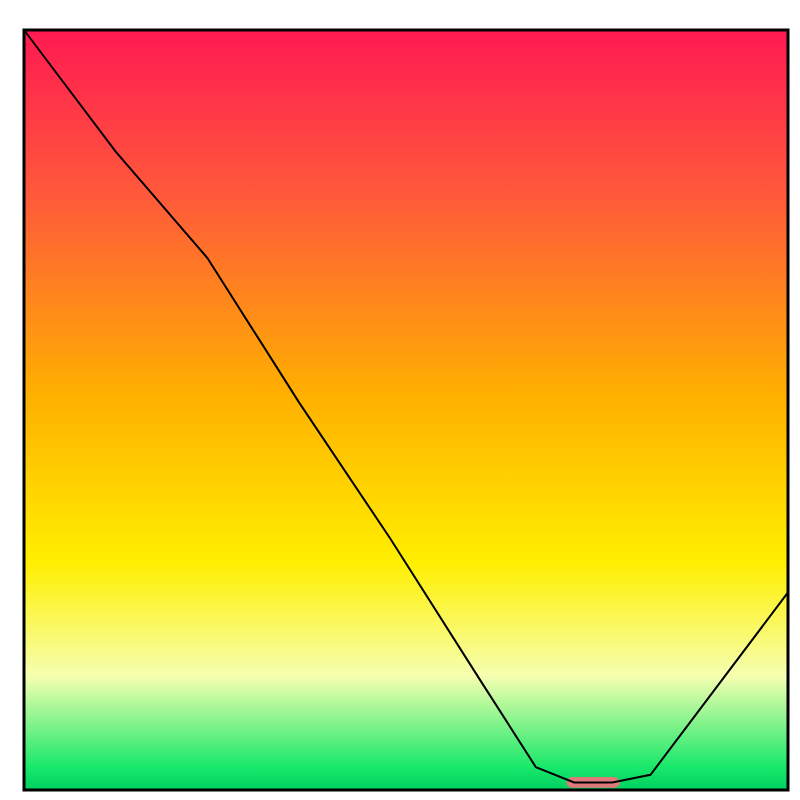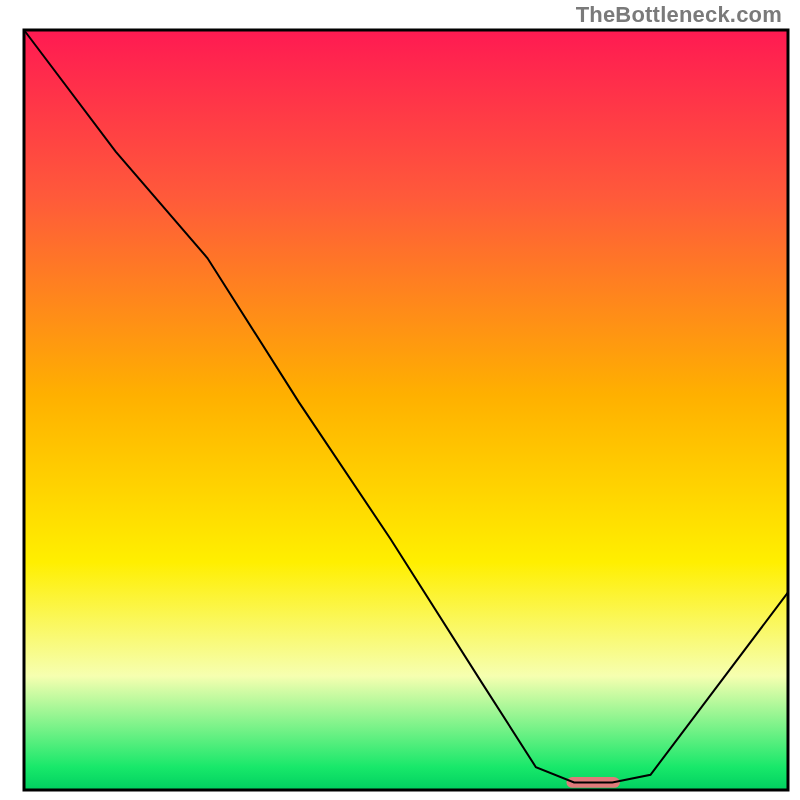--- a/index.html
+++ b/index.html
@@ -30,21 +30,20 @@
     position: absolute;
     left: 0;
     top: 0;
   }
 </style>
 </head>
 <body>
 
 <div class="wrap">
 
-  <div class="watermark">TheBottleneck.com</div>
 
   <svg class="chart" width="800" height="800" viewBox="0 0 800 800">
 
     <g>
       <defs>
         <linearGradient id="bg-grad" x1="0" y1="0" x2="0" y2="1">
 
         <stop offset="0%" stop-color="#ff1a52"></stop>
             <stop offset="22%" stop-color="#ff5a3a"></stop>
             <stop offset="48%" stop-color="#ffb000"></stop>

